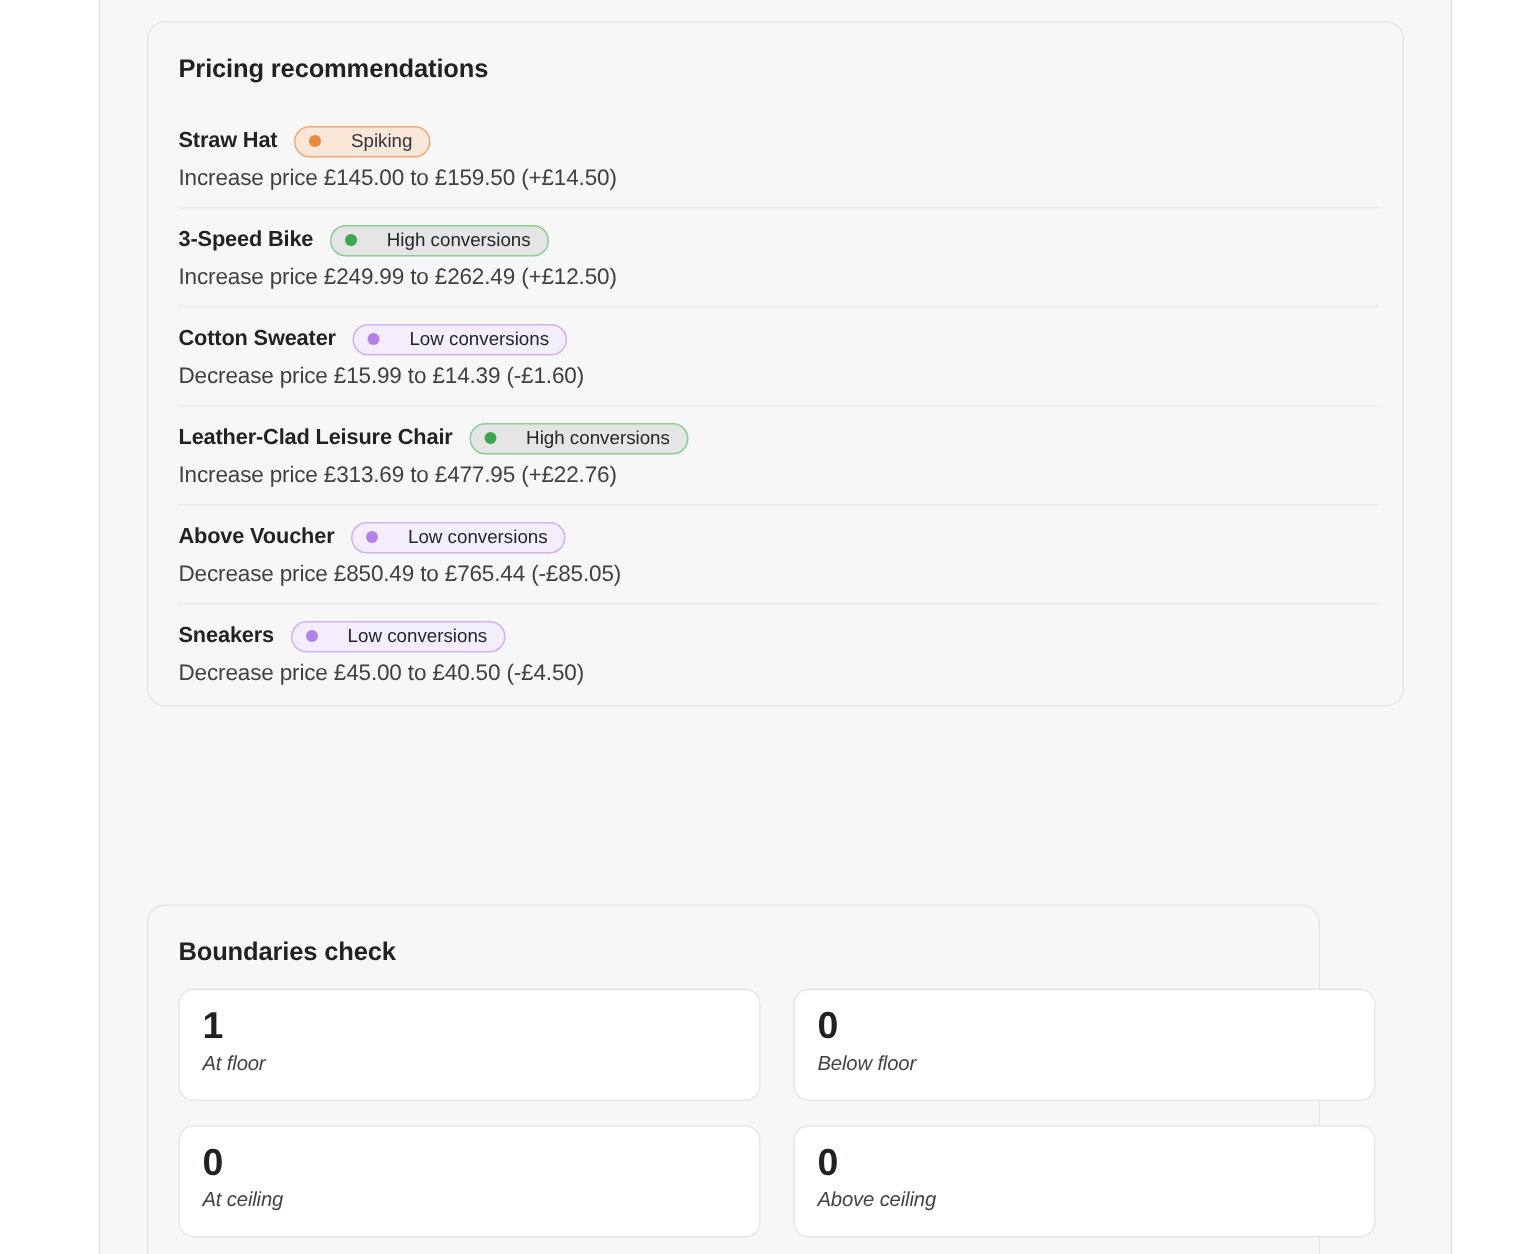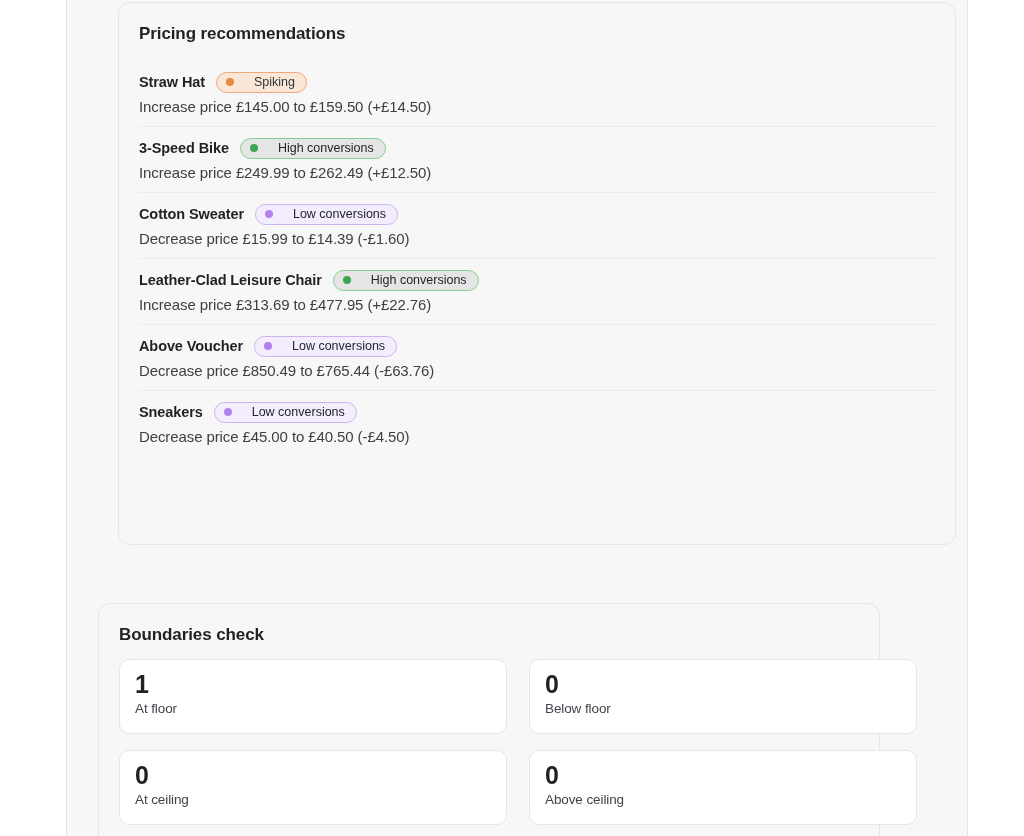--- a/index.html
+++ b/index.html
@@ -39,24 +39,23 @@
   
   .card {
     position: absolute;
     background: #f7f7f7;
     border: 1px solid #e6e6e6;
     border-radius: 12px;
     box-sizing: border-box;
   }
   #card-pricing {
     left: 31px;
-    top: 2px;
+    top: 14px;
     width: 838px;
-    height: 543px;
-    margin-left: 20px;
+    height: 457px;
   }
   #card-boundaries {
     left: 31px;
     top: 603px;
     width: 782px;
     height: 255px;
   }
   .card-title {
     position: absolute;
     left: 20px;
@@ -172,20 +171,21 @@
     font-weight: bold;
     color: #1f2124;
     line-height: 1.05;
     letter-spacing: -0.3px;
   }
   .stat-label {
     margin-top: 4px;
     font-size: 13.5px;
     color: #3f4349;
     letter-spacing: -0.1px;
+    font-style: italic;
   }
 </style>
 </head>
 <body>
 
 <div class="page">
   <div class="content-region">
 
     <section class="card" id="card-pricing">
       <div class="card-title">Pricing recommendations</div>
@@ -231,21 +231,21 @@
             <div class="rec-detail">Increase price £313.69 to £477.95 (+£22.76)</div>
           </div>
           <div class="rec-row">
             <div class="rec-head">
               <span class="rec-name">Above Voucher</span>
               <span class="badge low">
                 <span class="dot"></span>
                 <span>Low conversions</span>
               </span>
             </div>
-            <div class="rec-detail">Decrease price £850.49 to £765.44 (-£63.76)</div>
+            <div class="rec-detail">Decrease price £850.49 to £765.44 (-£85.05)</div>
           </div>
           <div class="rec-row">
             <div class="rec-head">
               <span class="rec-name">Sneakers</span>
               <span class="badge low">
                 <span class="dot"></span>
                 <span>Low conversions</span>
               </span>
             </div>
             <div class="rec-detail">Decrease price £45.00 to £40.50 (-£4.50)</div>

